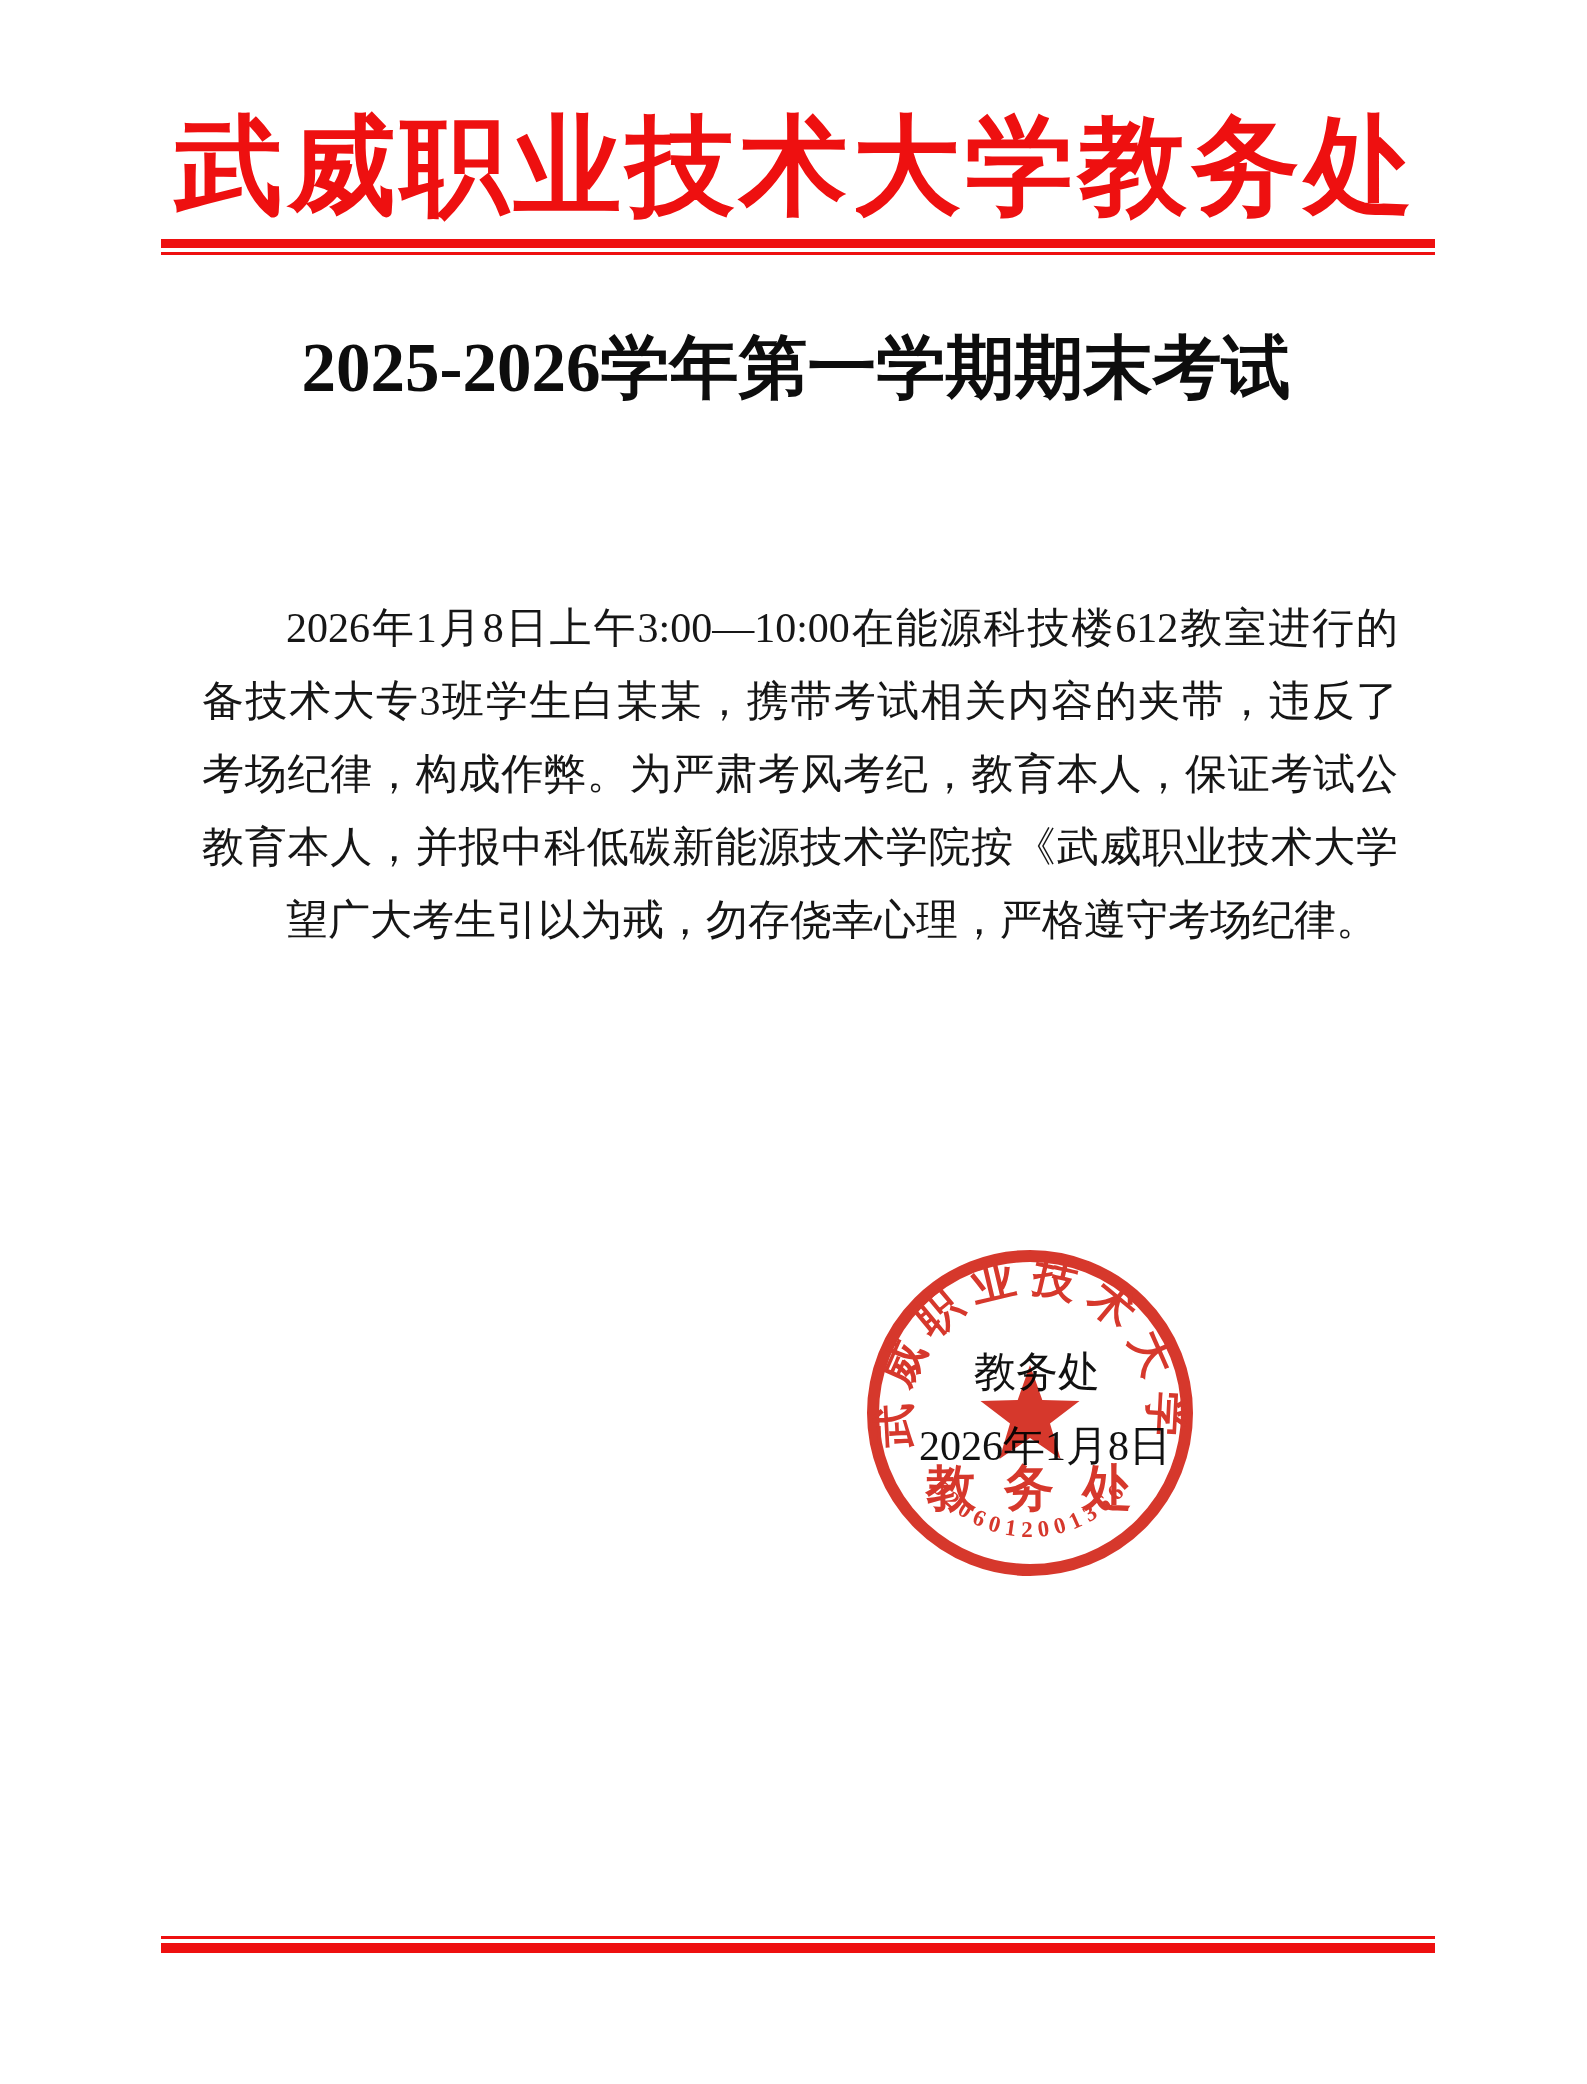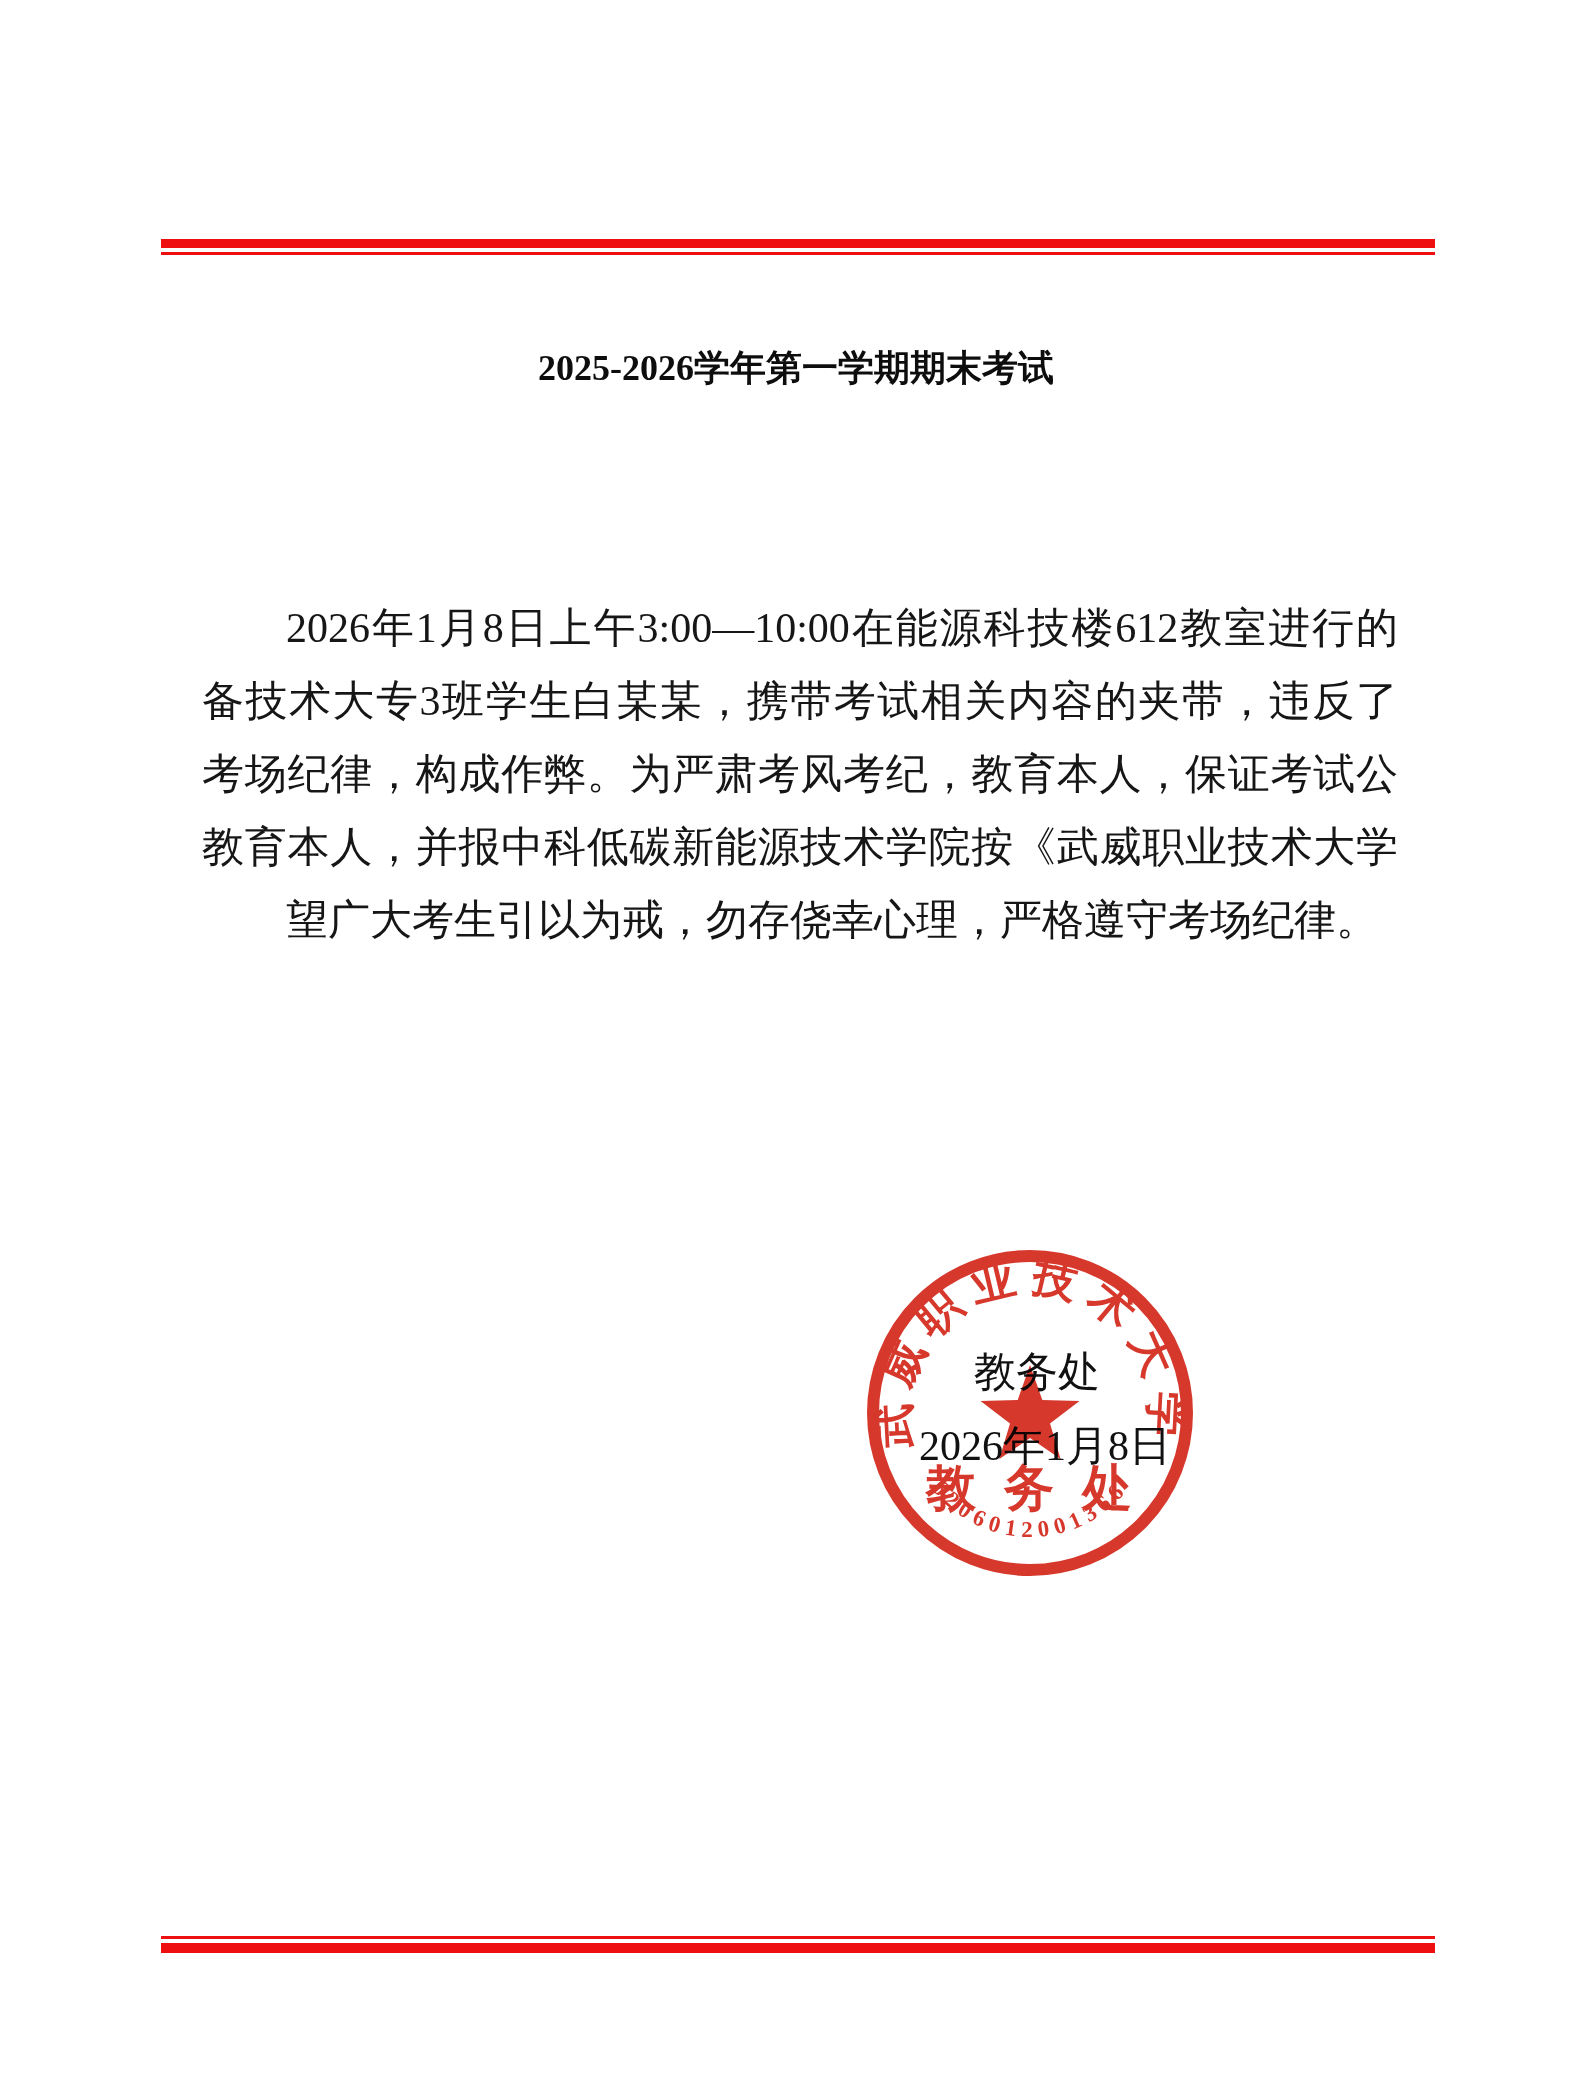--- a/index.html
+++ b/index.html
@@ -29,21 +29,21 @@
   
   .rule{position:absolute;left:161px;width:1274px;background:var(--accent);}
   .rule-top-thick{top:239px;height:9px;}
   .rule-top-thin{top:252px;height:3px;}
   .rule-bottom-thin{top:1936px;height:3px;}
   .rule-bottom-thick{top:1943px;height:10px;}
   
   .doc-title{
     position:absolute;left:156px;width:1280px;
     text-align:center;font-weight:bold;
-    font-size:36px;line-height:60px;color:#0d0d0d;
+    font-size:69px;line-height:60px;color:#0d0d0d;
     white-space:nowrap;
   }
   .doc-title-1{top:338px;}
   .doc-title-2{top:432px;}
   
   .body-block{
     position:absolute;left:202px;top:592px;width:1196px;
     font-size:42px;line-height:73px;color:#161616;
   }
   .bline{
@@ -73,20 +73,21 @@
     opacity:0.93;
     z-index:2;
   }
   .stamp text{font-family:"Liberation Serif","DejaVu Serif",serif;}
 </style>
 </head>
 <body>
 
 <div class="page">
 
+  <div class="masthead">武威职业技术大学教务处</div>
 
   <div class="rule rule-top-thick"></div>
   <div class="rule rule-top-thin"></div>
 
   <div class="doc-title doc-title-1">2025-2026学年第一学期期末考试</div>
 
   <div class="body-block">
     <div class="bline ind">2026年1月8日上午3:00—10:00在能源科技楼612教室进行的</div>
     <div class="bline">备技术大专3班学生白某某，携带考试相关内容的夹带，违反了</div>
     <div class="bline">考场纪律，构成作弊。为严肃考风考纪，教育本人，保证考试公</div>

